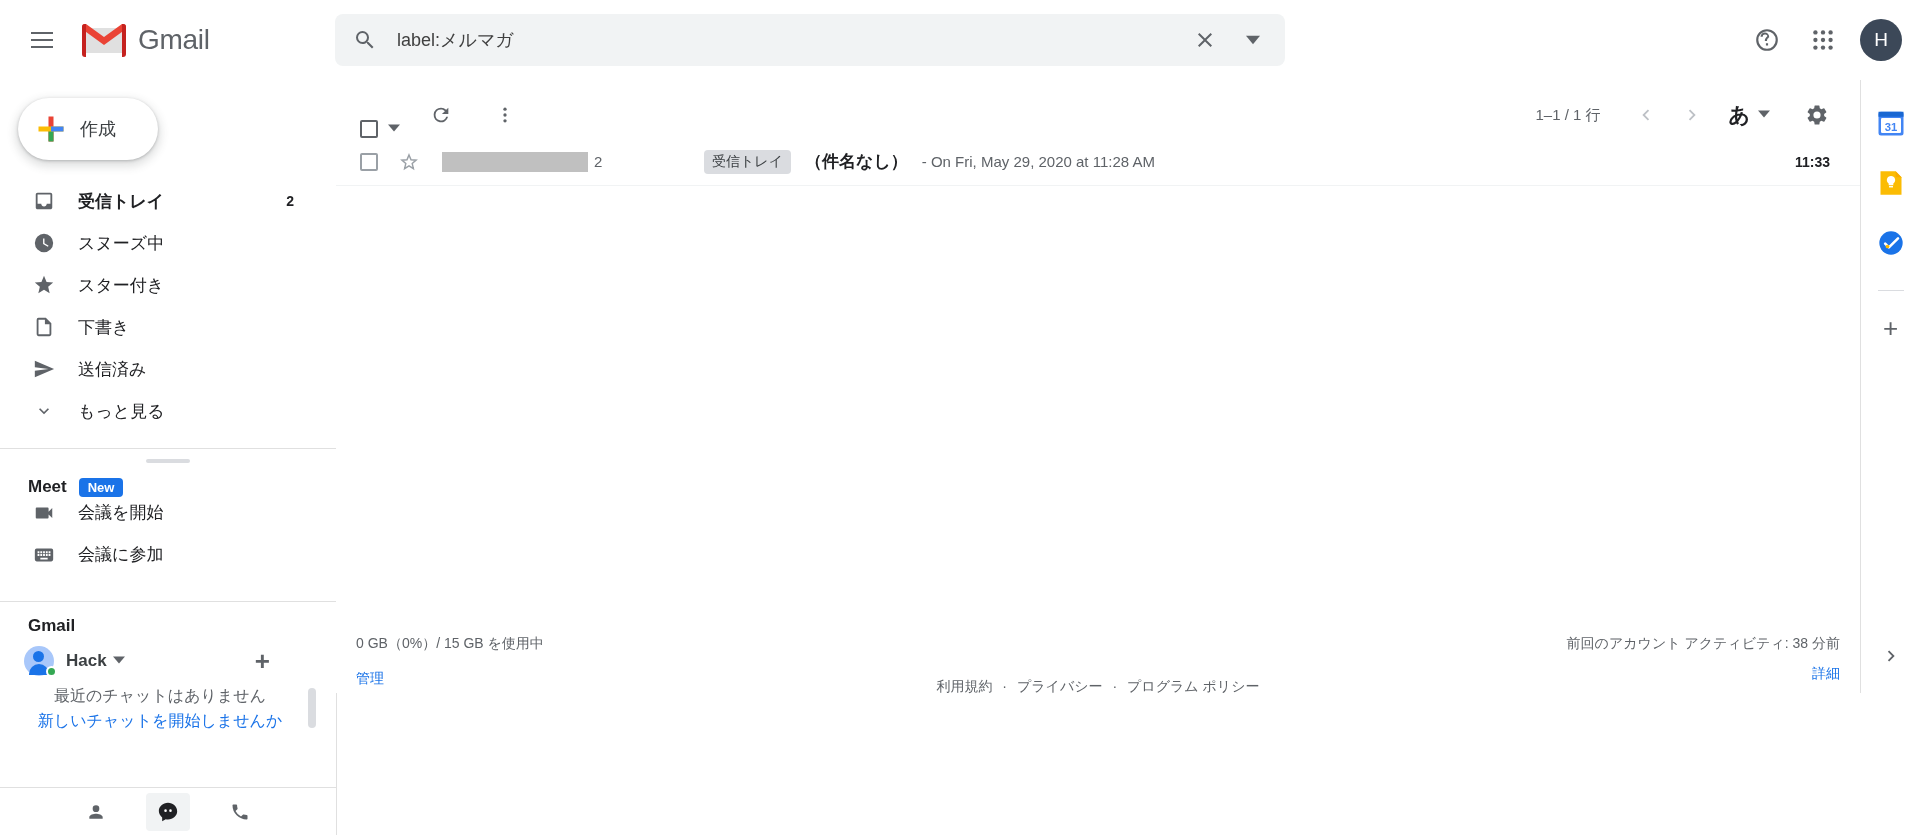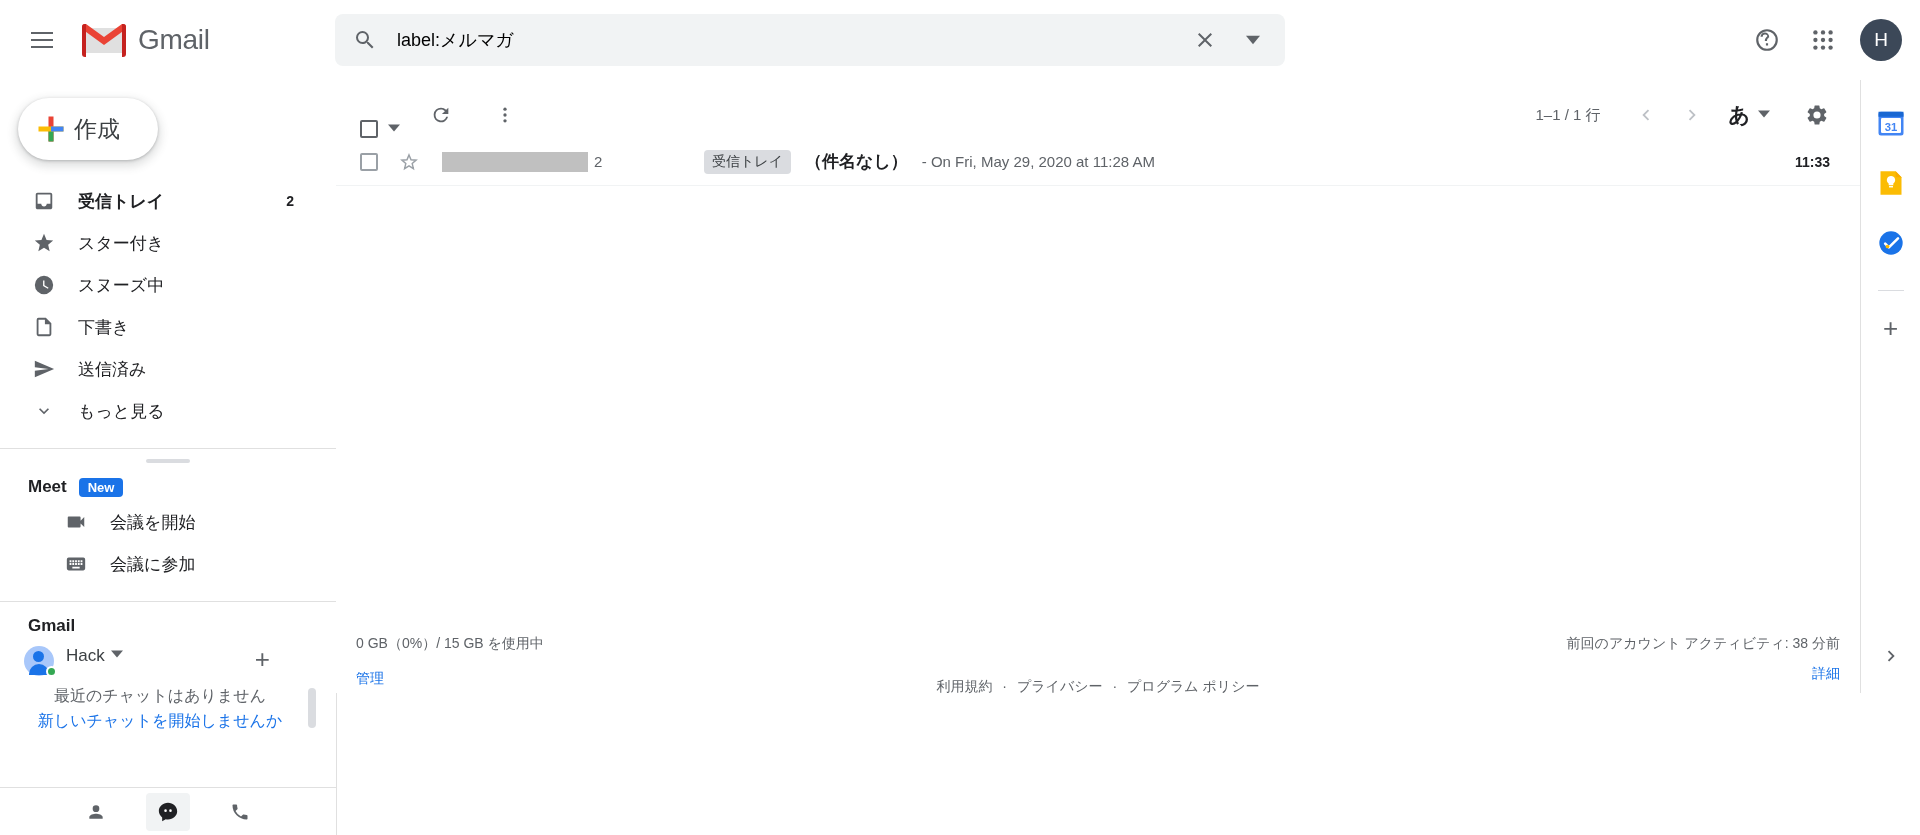--- a/index.html
+++ b/index.html
@@ -37,21 +37,21 @@
     background: #f1f3f4; border-radius: 8px;
     display: flex; align-items: center;
   }
   .search-icon-btn {
     width: 48px; height: 48px; margin-left: 6px;
     display: flex; align-items: center; justify-content: center;
     cursor: pointer; border-radius: 50%;
   }
   .search-input {
     flex: 1; border: none; outline: none; background: transparent;
-    font-size: 18px; color: #000000; padding: 0 8px;
+    font-size: 18px; color: #404040; padding: 0 8px;
     font-family: "Liberation Sans", "DejaVu Sans", sans-serif;
   }
   .search-clear, .search-options {
     width: 48px; height: 48px; display: flex; align-items: center;
     justify-content: center; cursor: pointer; border-radius: 50%;
   }
   .search-options { margin-right: 8px; }
 
   .header-right {
     position: absolute; right: 18px; top: 0; height: 80px;
@@ -73,21 +73,21 @@
     position: absolute; left: 0; top: 80px; width: 336px; height: 755px;
     background: #fff; overflow: hidden;
   }
   .compose {
     margin: 18px 0 0 18px; width: 140px; height: 62px;
     background: #fff; border-radius: 32px;
     box-shadow: 0 1px 3px rgba(60,64,67,.3), 0 4px 8px 3px rgba(60,64,67,.15);
     display: flex; align-items: center; cursor: pointer;
   }
   .compose-plus { margin-left: 18px; width: 30px; height: 30px; }
-  .compose-label { margin-left: 8px; font-size: 23px; color: #3c4043; }
+  .compose-label { margin-left: 14px; font-size: 18px; color: #3c4043; }
 
   .nav { margin-top: 20px; }
   .nav-item {
     position: relative; height: 42px; display: flex; align-items: center;
     padding-right: 26px; border-radius: 0 21px 21px 0;
     cursor: pointer; width: 320px;
   }
   .nav-item .ic {
     width: 24px; height: 24px; margin-left: 32px; margin-right: 22px;
     display: flex; align-items: center; justify-content: center; flex: 0 0 auto;
@@ -108,30 +108,30 @@
 
   .section-head {
     display: flex; align-items: center; margin: 14px 0 4px 28px;
   }
   .section-title { font-size: 17px; color: #202124; font-weight: bold; }
   .badge-new {
     margin-left: 12px; background: #1a73e8; color: #fff; font-size: 13px;
     padding: 2px 9px; border-radius: 4px; font-weight: bold;
   }
   .meet-item {
-    height: 42px; display: flex; align-items: center; cursor: pointer; padding-left: 32px;
+    height: 42px; display: flex; cursor: pointer;
   }
   .meet-item .ic {
     width: 24px; height: 24px; margin-left: 32px; margin-right: 22px;
     display: flex; align-items: center; justify-content: center;
   }
   .meet-item .lbl { font-size: 17px; color: #202124; }
 
   .chat-title { font-size: 17px; color: #202124; margin: 14px 0 0 28px; font-weight: bold; }
-  .chat-user { display: flex; align-items: flex-start; margin: 10px 0 0 24px; position: relative; }
+  .chat-user { display: flex; align-items: center; margin: 10px 0 0 24px; position: relative; font-weight: bold; }
   .chat-avatar {
     width: 30px; height: 30px; border-radius: 50%; background: #a8c7fa;
     position: relative; overflow: visible;
   }
   .chat-avatar .head {
     position: absolute; width: 11px; height: 11px; border-radius: 50%;
     background: #1a73e8; left: 9px; top: 5px;
   }
   .chat-avatar .body {
     position: absolute; width: 20px; height: 11px; border-radius: 10px 10px 0 0;
@@ -360,34 +360,34 @@
               <path fill="#5f6368" d="M19 3H4.99c-1.11 0-1.98.89-1.98 2L3 19c0 1.1.88 2 1.99 2H19c1.1 0 2-.9 2-2V5a2 2 0 0 0-2-2m0 12h-4c0 1.66-1.35 3-3 3s-3-1.34-3-3H4.99V5H19z"></path>
             </svg>
         </div>
         <div class="lbl">受信トレイ</div>
         <div class="cnt">2</div>
       </div>
 
       <div class="nav-item">
         <div class="ic">
           <svg width="22" height="22" viewBox="0 0 24 24">
-              <path fill="#5f6368" d="m12 17.27 6.18 3.73-1.64-7.03L22 9.24l-7.19-.61L12 2 9.19 8.63 2 9.24l5.46 4.73L5.82 21z"></path>
-            </svg>
-        </div>
-        <div class="lbl">スター付き</div>
+              <path fill="#5f6368" d="M12 2a10 10 0 1 0 0 20 10 10 0 0 0 0-20m4.2 14.2L11 13V7h1.5v5.2l4.5 2.7z"></path>
+            </svg>
+        </div>
+        <div class="lbl">スヌーズ中</div>
         <div class="cnt"></div>
       </div>
 
       <div class="nav-item">
         <div class="ic">
           <svg width="22" height="22" viewBox="0 0 24 24">
-              <path fill="#5f6368" d="M12 2a10 10 0 1 0 0 20 10 10 0 0 0 0-20m4.2 14.2L11 13V7h1.5v5.2l4.5 2.7z"></path>
-            </svg>
-        </div>
-        <div class="lbl">スヌーズ中</div>
+              <path fill="#5f6368" d="m12 17.27 6.18 3.73-1.64-7.03L22 9.24l-7.19-.61L12 2 9.19 8.63 2 9.24l5.46 4.73L5.82 21z"></path>
+            </svg>
+        </div>
+        <div class="lbl">スター付き</div>
         <div class="cnt"></div>
       </div>
 
       <div class="nav-item">
         <div class="ic">
           <svg width="22" height="22" viewBox="0 0 24 24">
               <path fill="#5f6368" d="M14 2H6a2 2 0 0 0-2 2v16a2 2 0 0 0 2 2h12a2 2 0 0 0 2-2V8zm4 18H6V4h7v5h5z"></path>
             </svg>
         </div>
         <div class="lbl">下書き</div>

